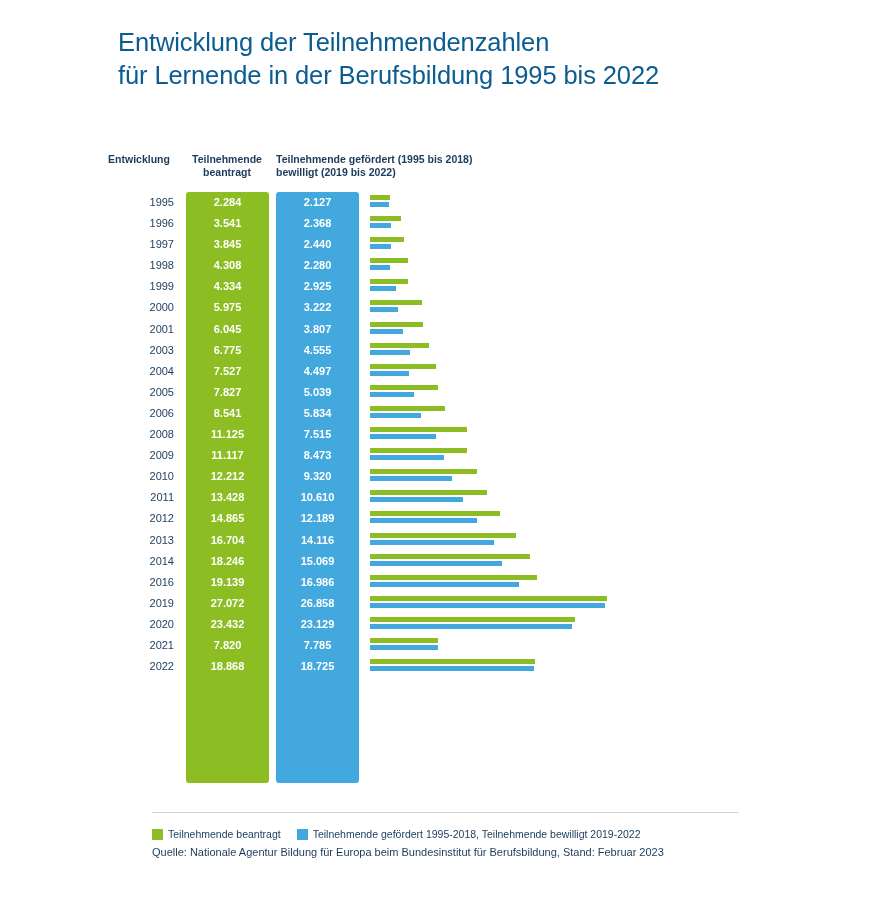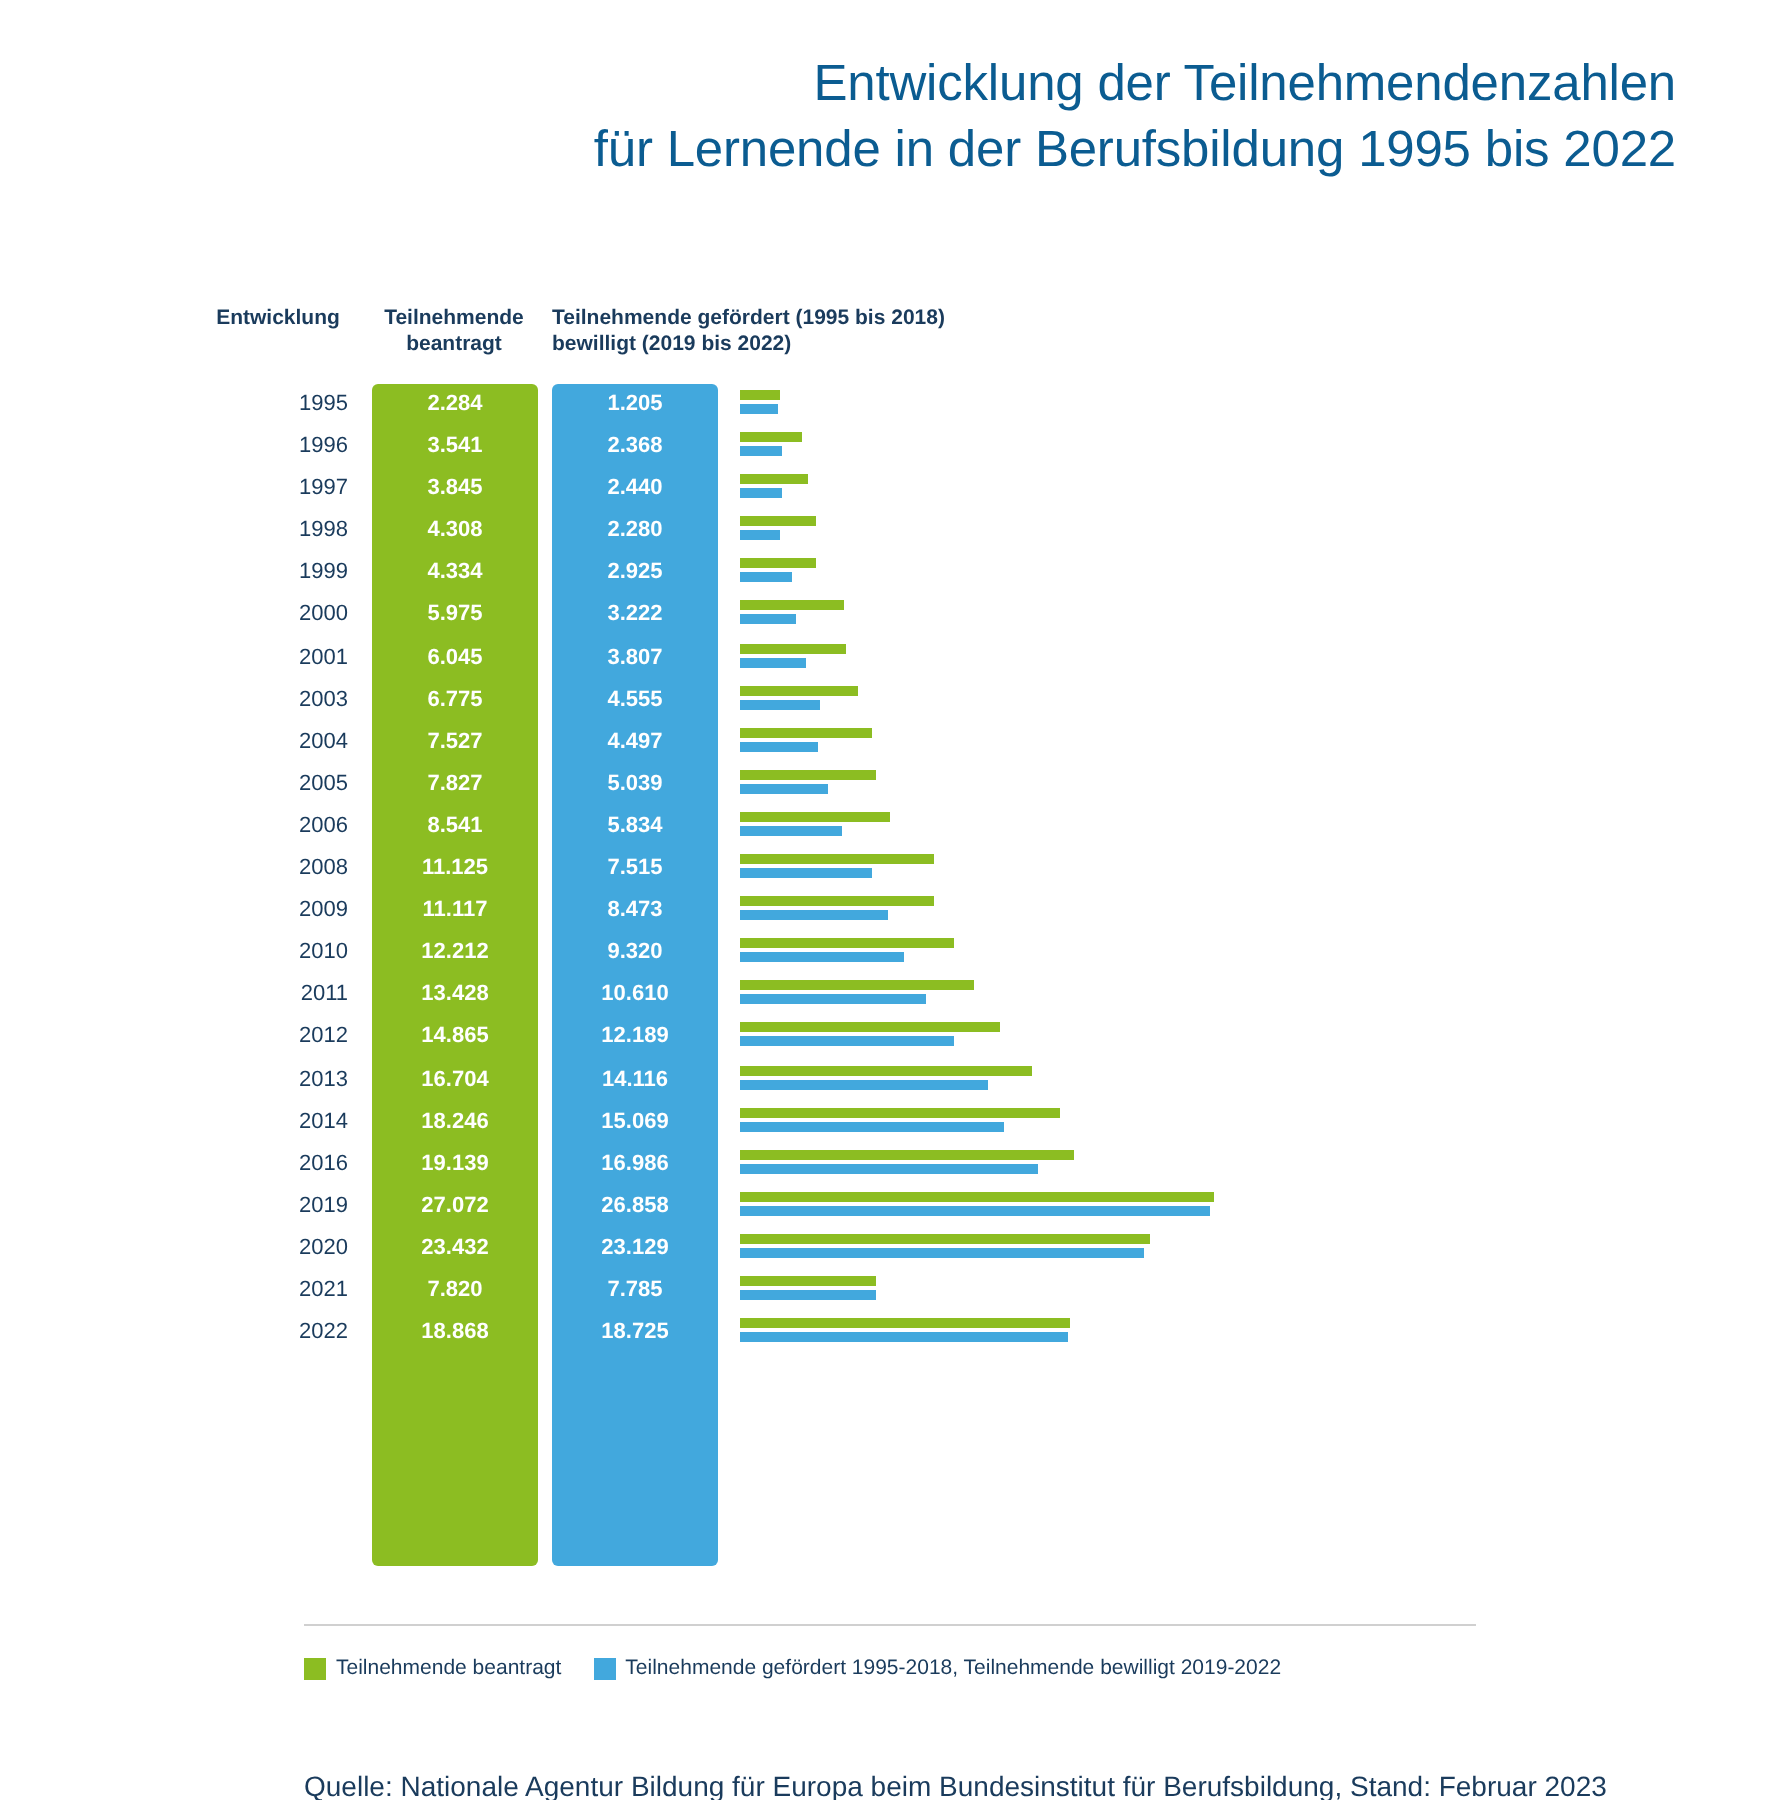--- a/index.html
+++ b/index.html
@@ -20,21 +20,21 @@
     position: absolute;
     left: 118px;
     top: 26px;
     width: 720px;
     font-size: 25.5px;
     line-height: 33px;
     color: #0b5c91;
     font-weight: normal;
     letter-spacing: -0.1px;
   }
-  .title .line { display: block; text-align: right; }
+  .title .line { display: block; }
 
   .chart-area {
     position: absolute;
     left: 0;
     top: 140px;
     width: 893px;
   }
 
   
   .headers {
@@ -132,23 +132,22 @@
     margin-right: 5px;
   }
   .legend .sw-green { background: #8cbd22; }
   .legend .sw-blue  { background: #42a8dd; margin-left: 14px; }
   .legend .lbl { margin-right: 2px; }
 
   .source {
     position: absolute;
     left: 152px;
     top: 846px;
-    font-size: 14px;
+    font-size: 11px;
     color: #1a3b5c;
-    margin-top: 39px;
   }
 </style>
 </head>
 <body>
 
 <div class="title">
   <span class="line">Entwicklung der Teilnehmendenzahlen</span>
   <span class="line">für Lernende in der Berufsbildung 1995 bis 2022</span>
 </div>
 
@@ -166,21 +165,21 @@
   </div>
 </div>
 
 <div class="band band-green" id="band-green" style="height: 590.8px;"></div>
 <div class="band band-blue" id="band-blue" style="height: 590.8px;"></div>
 
 <div class="rows" id="rows">
     <div class="row">
       <div class="cell-year">1995</div>
       <div class="cell-green">2.284</div>
-      <div class="cell-blue">1.205</div>
+      <div class="cell-blue">2.127</div>
       <div class="bars">
         <div class="bar bar-green" style="width: 19.985px; background: rgb(140, 189, 34);"></div>
         <div class="bar bar-blue" style="width: 18.6112px; background: rgb(66, 168, 221);"></div>
       </div>
     </div>
     <div class="row">
       <div class="cell-year">1996</div>
       <div class="cell-green">3.541</div>
       <div class="cell-blue">2.368</div>
       <div class="bars">

